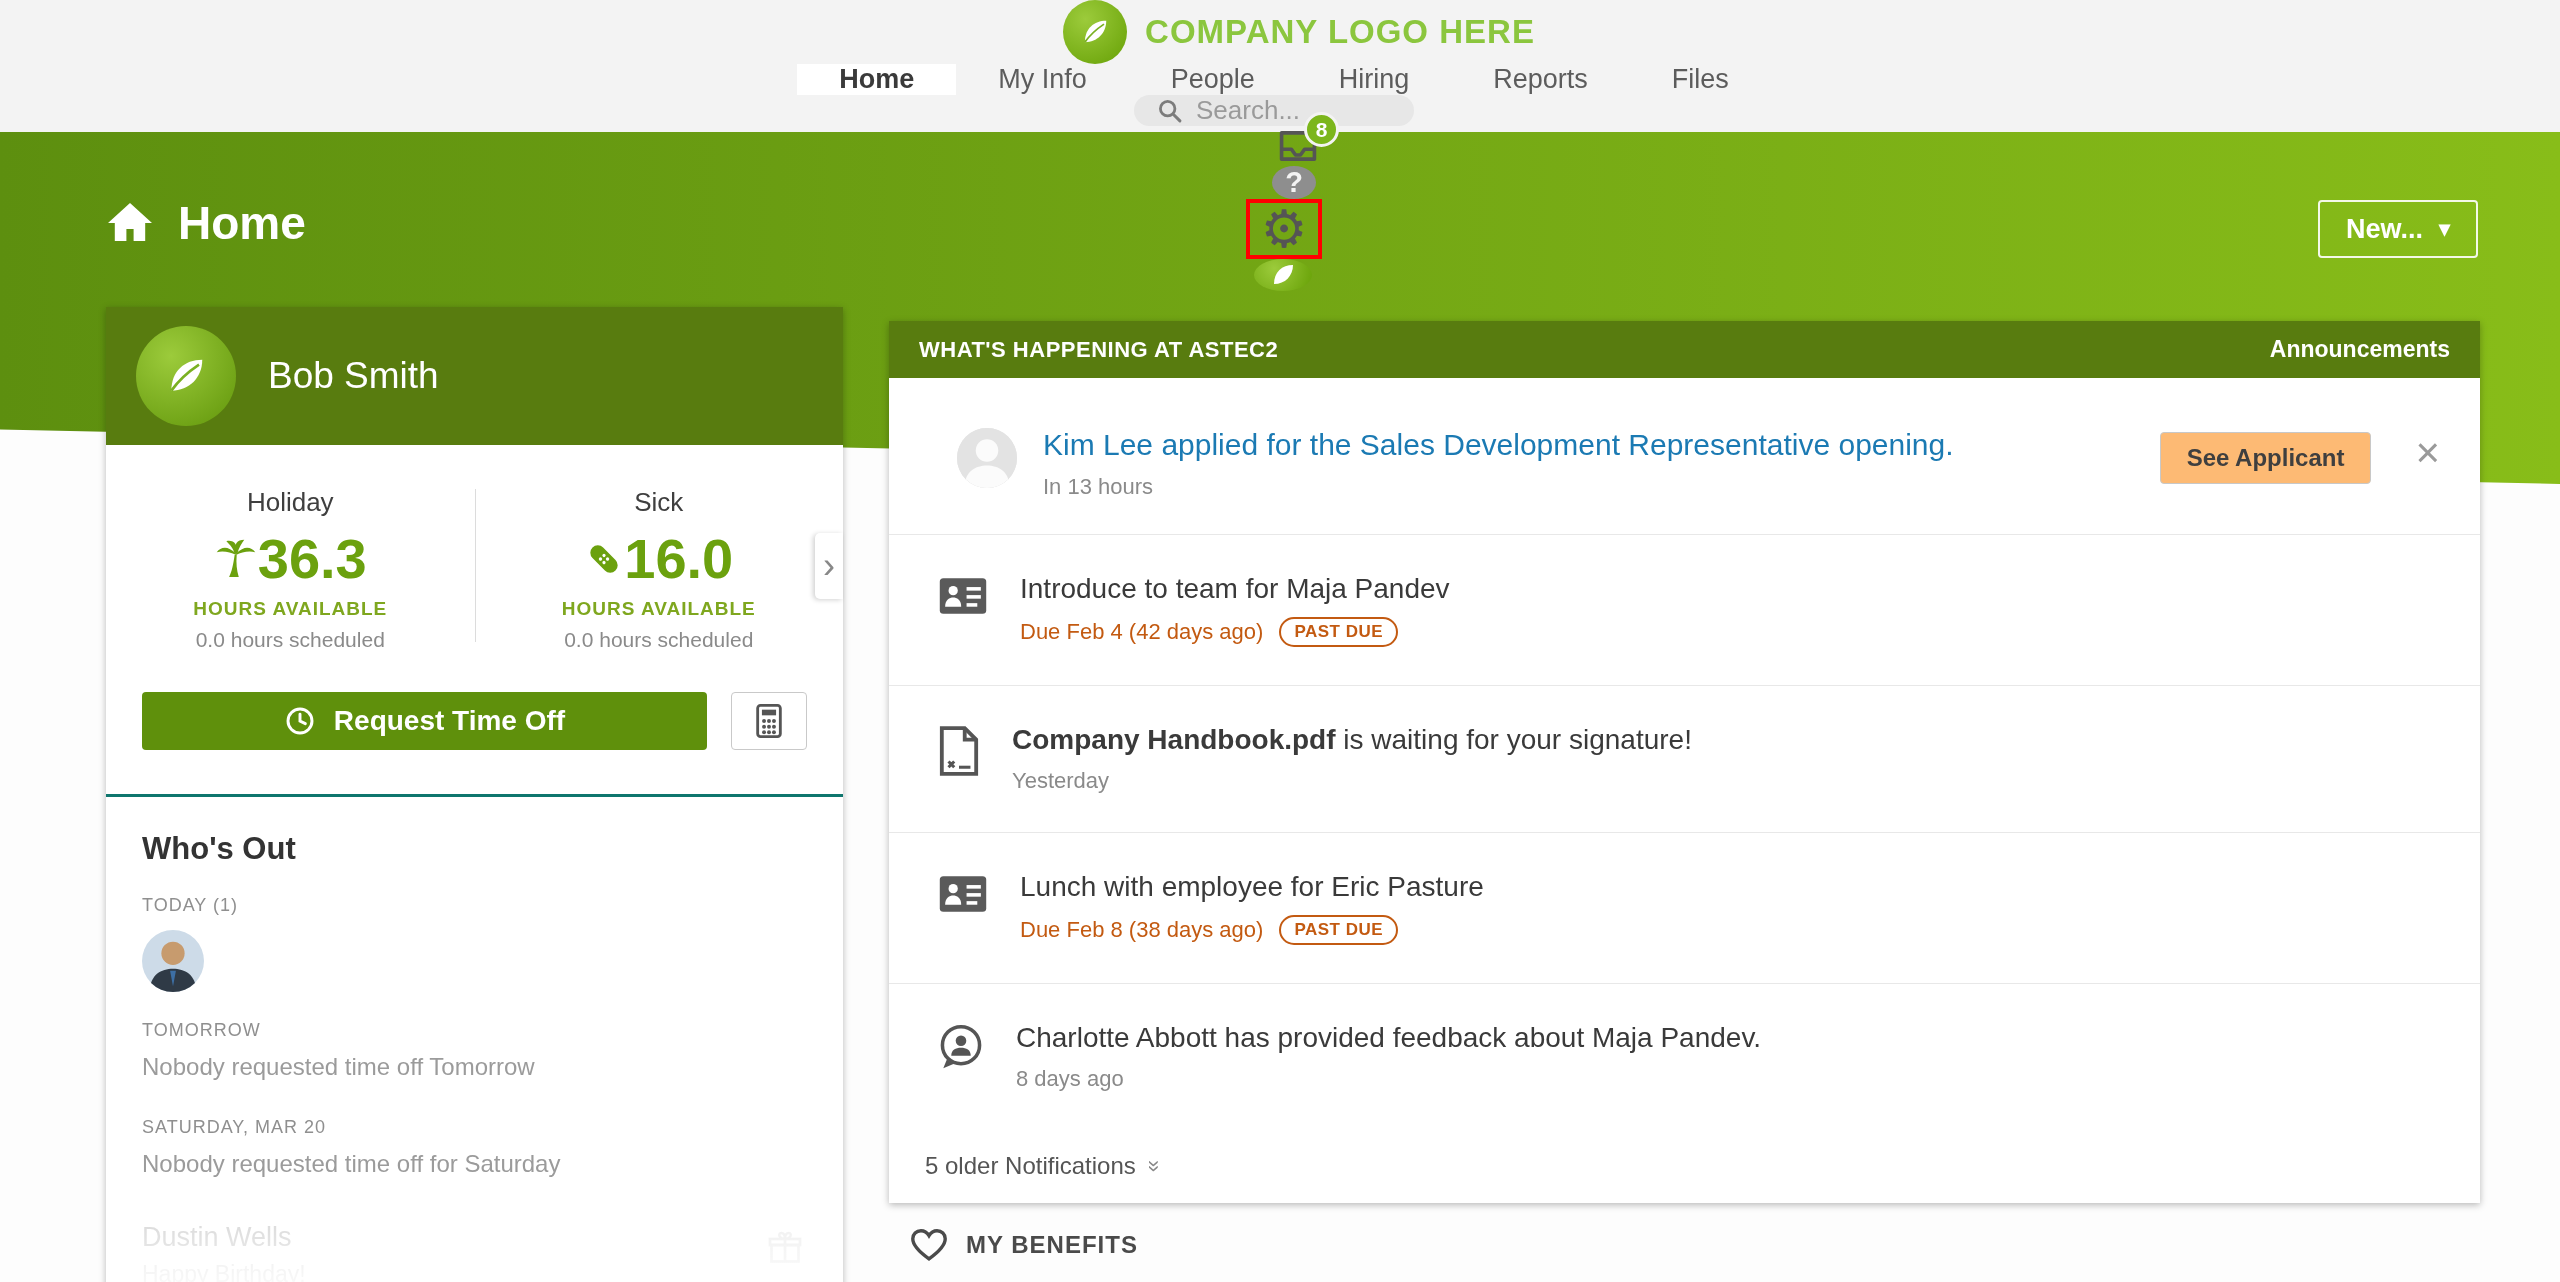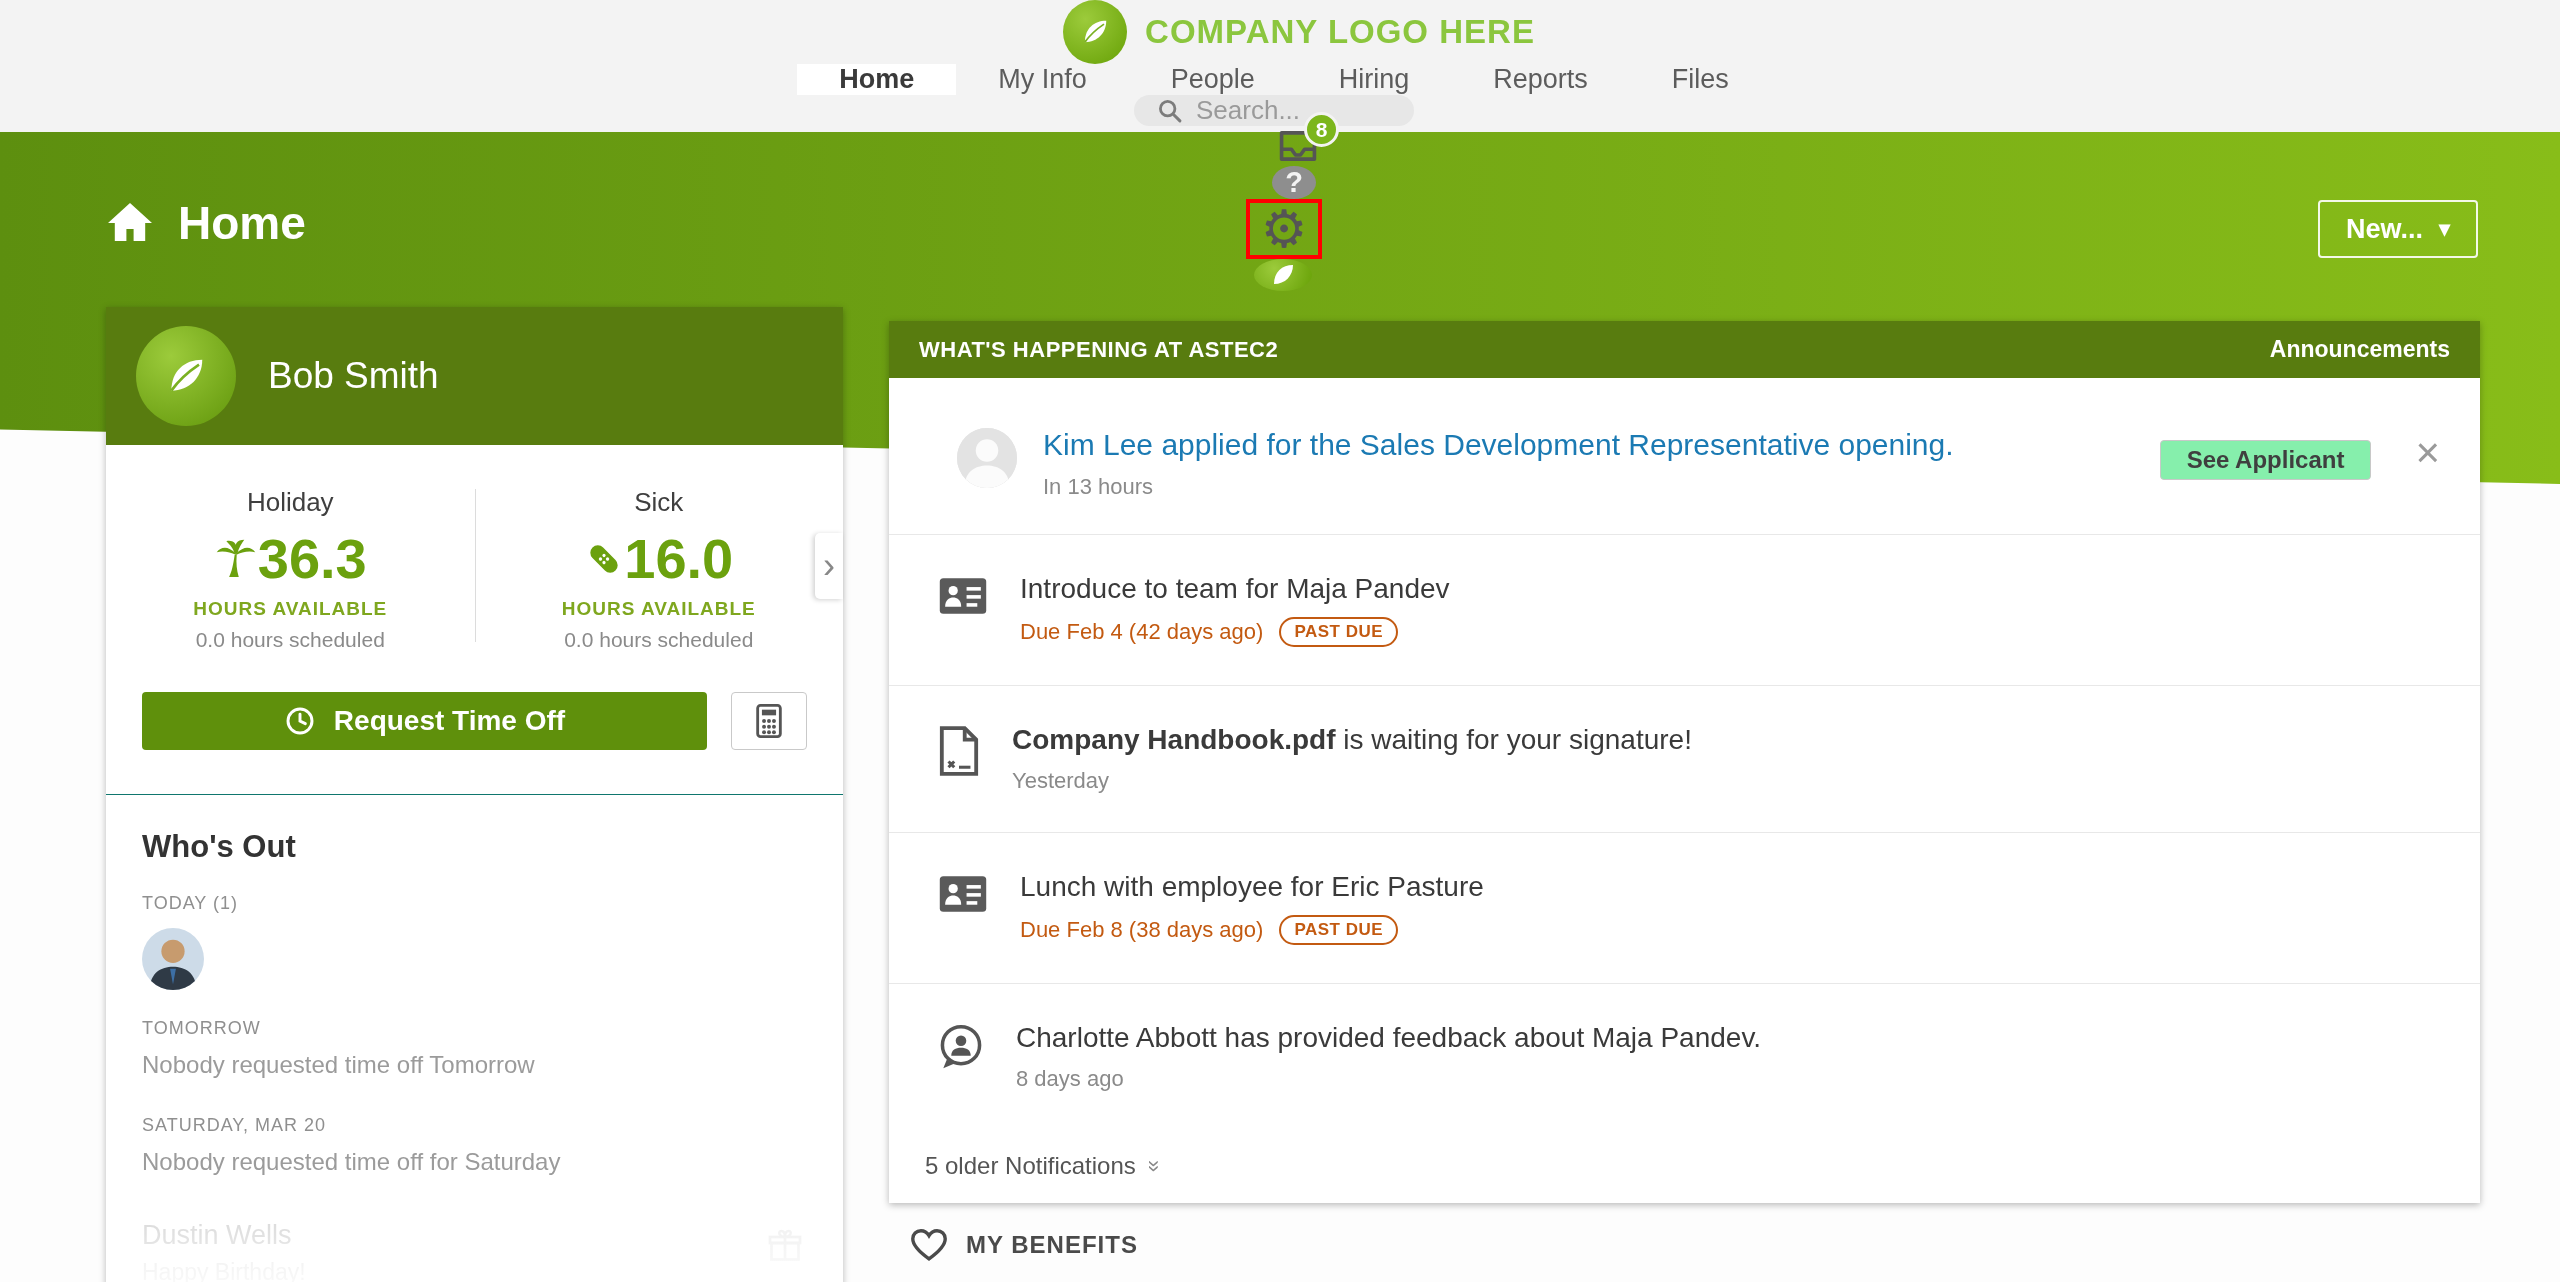--- a/index.html
+++ b/index.html
@@ -43,21 +43,21 @@
   .stat { flex:1; text-align:center; }
   .stats-divider { position:absolute; left:50%; top:44px; bottom:44px; width:1px; background:#dcdcdc; }
   .stat-label { font-size:26px; color:#3f3f3f; }
   .stat-value { display:flex; justify-content:center; align-items:center; gap:0; margin-top:8px; color:#6ba10e; font-size:56px; font-weight:700; }
   .stat-avail { font-size:19px; font-weight:700; color:#7fa71f; letter-spacing:1px; margin-top:7px; }
   .stat-sched { font-size:21px; color:#8a8a8a; margin-top:8px; }
   .stats-next { position:absolute; right:0; top:50%; transform:translateY(-50%); width:28px; height:66px; background:#fff; box-shadow:-2px 1px 5px rgba(0,0,0,.18); border-radius:5px 0 0 5px; display:flex; align-items:center; justify-content:center; color:#888; font-size:36px; cursor:pointer; }
   .actions { display:flex; gap:24px; padding:6px 36px 44px; }
   .request-btn { flex:1; height:58px; background:#5f900c; border:none; border-radius:4px; color:#fff; font-size:28px; font-weight:700; display:flex; align-items:center; justify-content:center; gap:18px; cursor:pointer; font-family:"Liberation Sans",sans-serif; }
   .calc-btn { width:76px; height:58px; background:#fff; border:1px solid #c9c9c9; border-radius:4px; display:flex; align-items:center; justify-content:center; cursor:pointer; }
-  .whos-out { border-top:1px solid #0f766e; padding:34px 36px 0; }
+  .whos-out { border-top:3px solid #0f766e; padding:34px 36px 0; }
   .section-title { font-size:31px; font-weight:700; color:#333; }
   .wo-label { font-size:18px; color:#8f8f8f; letter-spacing:1px; margin-top:28px; }
   .wo-avatar { width:62px; height:62px; border-radius:50%; margin-top:14px; overflow:hidden; cursor:pointer; }
   .wo-text { font-size:24px; color:#9b9b9b; margin-top:12px; }
   .wo-sat { margin-top:36px; }
   .celebration-preview { position:relative; margin-top:26px; padding:18px 36px 0; height:122px; }
   .fade-name { font-size:27px; color:#555; opacity:.45; }
   .fade-text { font-size:23px; color:#999; margin-top:8px; opacity:.45; }
   .fade-gift { position:absolute; right:40px; top:26px; opacity:.3; }
   .celebration-overlay { position:absolute; left:0; top:0; right:0; bottom:0; background:linear-gradient(to bottom, rgba(255,255,255,.45), #ffffff 88%); pointer-events:none; }
@@ -65,21 +65,21 @@
   
   .announce-card { position:absolute; left:889px; top:321px; width:1591px; background:#fff; box-shadow:0 2px 7px rgba(0,0,0,.28); z-index:2; }
   .announce-header { height:57px; background:#587c0f; display:flex; align-items:center; justify-content:space-between; padding:4px 30px; color:#fff; }
   .announce-header-left { font-size:22px; font-weight:700; letter-spacing:.5px; }
   .announce-header-right { font-size:23px; font-weight:600; }
   .applicant-row { display:flex; align-items:flex-start; padding:50px 36px 34px 68px; gap:26px; }
   .app-avatar { width:60px; height:60px; border-radius:50%; background:#e3e3e3; overflow:hidden; flex:0 0 auto; }
   .app-body { flex:1; }
   .app-link { font-size:30px; color:#1b7ab3; cursor:pointer; }
   .app-time { font-size:22px; color:#8a8a8a; margin-top:12px; }
-  .see-btn { height:40px; padding:0 26px; border:1px solid #c8c8c8; border-radius:4px; font-size:24px; font-weight:700; color:#3f3f3f; background:#86efac; margin-top:12px; cursor:pointer; white-space:nowrap; font-family:"Liberation Sans",sans-serif; }
+  .see-btn { height:52px; padding:0 26px; border:1px solid #c8c8c8; border-radius:4px; font-size:24px; font-weight:700; color:#3f3f3f; background:#fdba74; margin-top:4px; cursor:pointer; white-space:nowrap; font-family:"Liberation Sans",sans-serif; }
   .close-x { font-size:42px; color:#9a9a9a; margin:4px 4px 0 18px; cursor:pointer; line-height:1; }
   .task-row { display:flex; align-items:flex-start; padding:38px 36px 38px 49px; gap:32px; border-top:1px solid #e8e8e8; }
   .task-icon { flex:0 0 auto; margin-top:2px; }
   .task-title { font-size:28px; color:#3a3a3a; }
   .task-due { font-size:22px; color:#c35a11; margin-top:12px; display:flex; align-items:center; gap:16px; }
   .past-due { border:2px solid #c35a11; color:#c35a11; font-size:17px; font-weight:700; border-radius:15px; padding:3px 13px; letter-spacing:.5px; }
   .task-time { font-size:22px; color:#8a8a8a; margin-top:12px; }
   .card-footer { padding:22px 36px 23px 36px; font-size:24px; color:#555; display:flex; align-items:center; gap:12px; cursor:pointer; }
   .dbl-chevron { display:inline-block; transform:rotate(90deg); font-size:22px; color:#888; }
 

